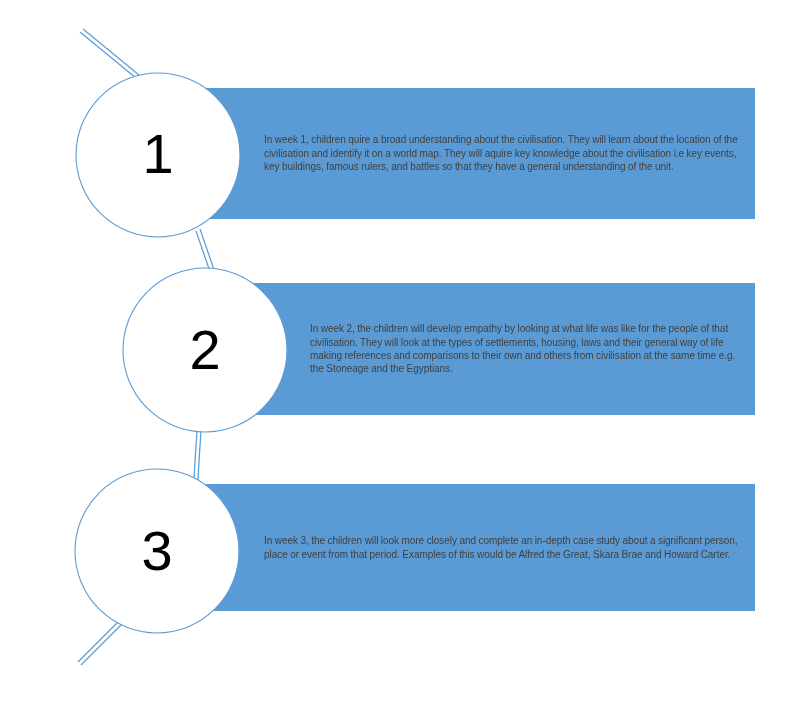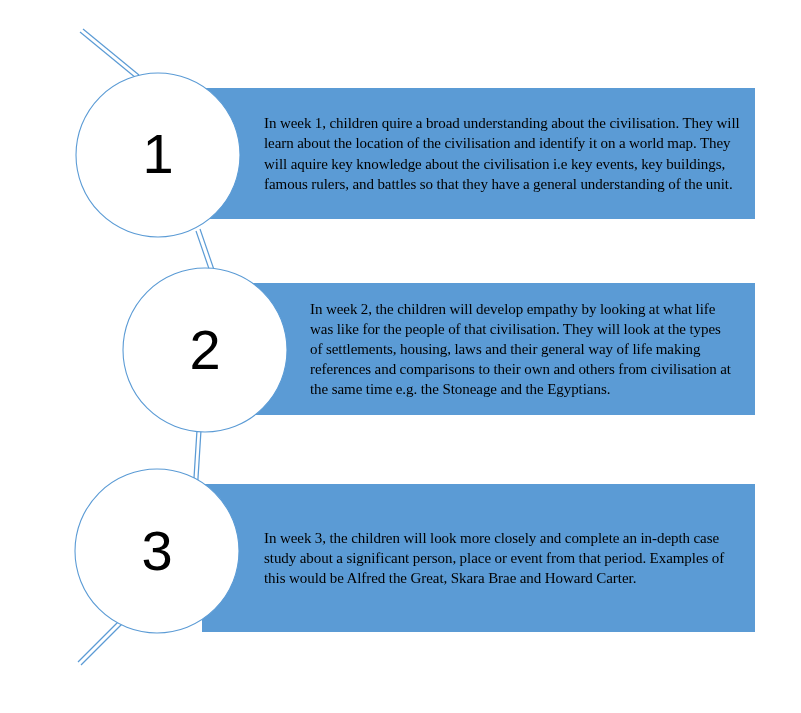--- a/index.html
+++ b/index.html
@@ -25,41 +25,41 @@
     height: 713px;
   }
   .step-bar {
     position: absolute;
     background: #5B9BD5;
     box-sizing: border-box;
     display: flex;
     align-items: center;
   }
   .step-bar-text {
-    color: #000000;
-    font-family: Liberation Serif, serif;
-    font-size: 15px;
+    color: #404040;
+    font-family: Liberation Sans, sans-serif;
+    font-size: 10px;
     line-height: 1.335;
     letter-spacing: -0.05px;
     white-space: pre-line;
     word-spacing: -0.2px;
   }
   .step-circle-number {
     position: absolute;
     color: #000000;
     font-family: "Liberation Sans", sans-serif;
     font-size: 56px;
     line-height: 1;
     text-align: center;
     pointer-events: none;
     user-select: none;
   }
   #bar-1 { left: 202px; top: 88px;  width: 553px; height: 131px; padding-left: 62px; padding-right: 6px; }
   #bar-2 { left: 248px; top: 283px; width: 507px; height: 132px; padding-left: 62px; padding-right: 19px; }
-  #bar-3 { left: 202px; top: 484px; width: 553px; height: 148px; padding-left: 62px; padding-right: 6px; align-items: center; }
+  #bar-3 { left: 202px; top: 484px; width: 553px; height: 127px; padding-left: 62px; padding-right: 6px; align-items: center; }
 
   #number-1 { left: 76px;  top: 126px; width: 164px; }
   #number-2 { left: 123px; top: 322px; width: 164px; }
   #number-3 { left: 75px;  top: 523px; width: 164px; }
 </style>
 </head>
 <body>
 
 <div id="diagram-root">
 

